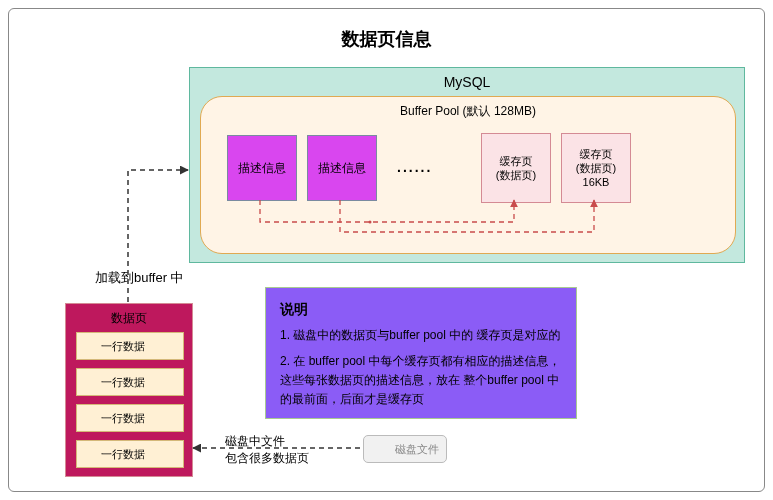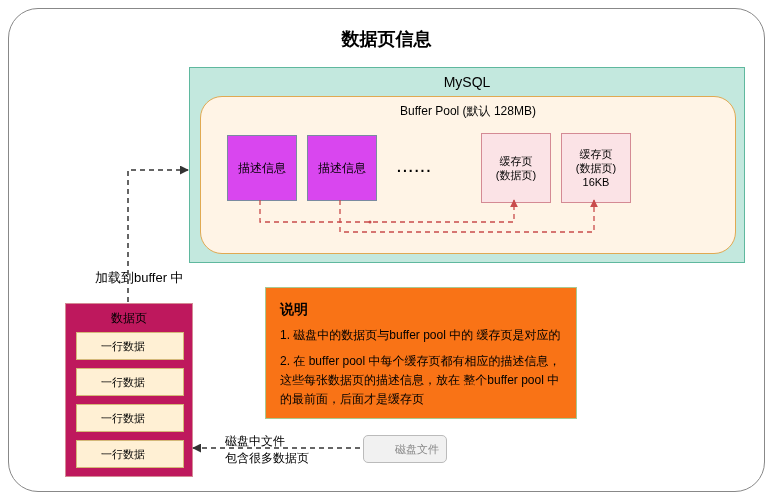--- a/index.html
+++ b/index.html
@@ -8,21 +8,21 @@
     background: #fff;
     width: 773px;
     height: 500px;
     position: relative;
   }
   .canvas {
     position: absolute;
     left: 8px; top: 8px;
     width: 757px; height: 484px;
     border: 1px solid #888;
-    border-radius: 30px;
+    border-radius: 6px;
   }
   .title {
     position: absolute;
     top: 18px; left: 0; right: 0;
     text-align: center;
     font-weight: bold;
     font-size: 18px;
   }
   .mysql-box {
     position: absolute;
@@ -116,21 +116,21 @@
     padding-left: 24px;
   }
   .row1 { top: 28px; }
   .row2 { top: 64px; }
   .row3 { top: 100px; }
   .row4 { top: 136px; }
   .desc-box {
     position: absolute;
     left: 256px; top: 278px;
     width: 312px; height: 132px;
-    background: #f97316;
+    background: #8b5cf6;
     border: 1px solid #a8c991;
     padding: 10px 14px;
     font-size: 12px;
     line-height: 1.6;
   }
   .desc-box .desc-title { font-weight: bold; font-size: 14px; margin-bottom: 6px; }
   .diskfile-box {
     position: absolute;
     left: 354px; top: 426px;
     width: 84px; height: 28px;

